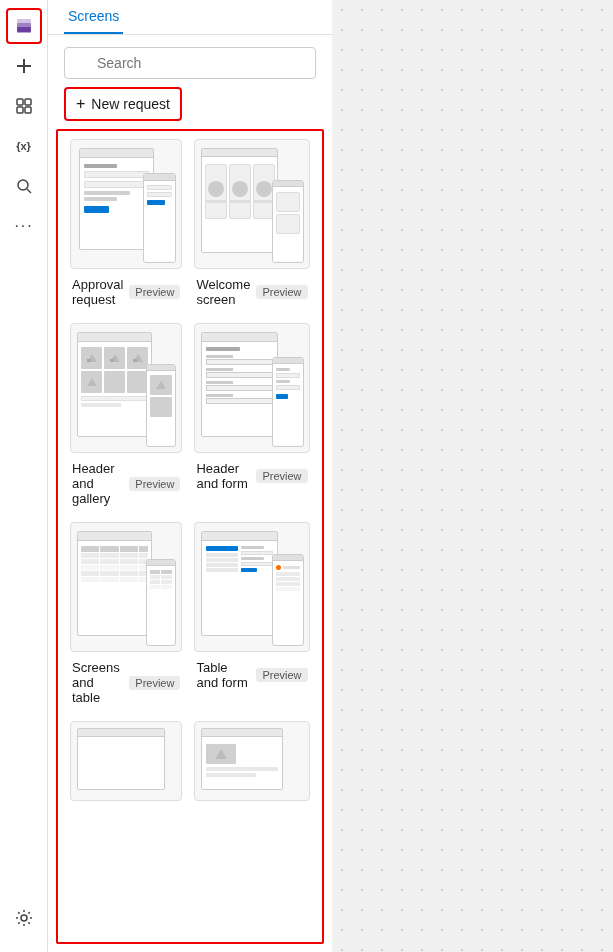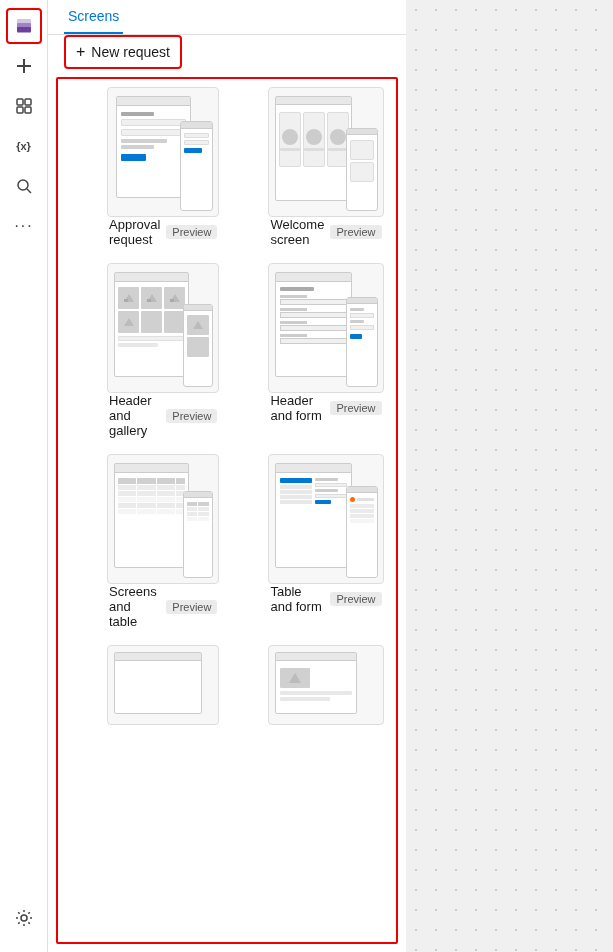--- a/index.html
+++ b/index.html
@@ -171,22 +171,22 @@
     .templates-grid {
       display: grid;
       grid-template-columns: 1fr 1fr;
       gap: 16px 12px;
     }
 
     
     .template-card {
       display: flex;
       flex-direction: column;
+      gap: 8px;
       cursor: pointer;
-      margin-left: 37px;
     }
 
     .template-preview {
       background: #f7f7f7;
       border: 1px solid #ddd;
       border-radius: 4px;
       height: 130px;
       overflow: hidden;
       position: relative;
       display: flex;
@@ -308,20 +308,31 @@
   </div>
 </div>
 
 <div class="main-panel">
 
 
   <div class="tabs">
     <div class="tab active">Screens</div>
   </div>
 
+  <div class="search-container">
+    <div class="search-wrapper">
+      <span class="search-icon-inner">
+        <svg width="14" height="14" viewBox="0 0 14 14">
+            <circle cx="6" cy="6" r="4" fill="none" stroke="#888" stroke-width="1.5"></circle>
+            <line x1="9.5" y1="9.5" x2="13" y2="13" stroke="#888" stroke-width="1.5"></line>
+          </svg>
+      </span>
+      <input class="search-box" type="text" placeholder="Search" style="">
+    </div>
+  </div>
 
   <button class="new-screen-btn">
     <span style="font-size:16px; font-weight:400;">+</span>
     <span>New request</span>
   </button>
 
   <div class="templates-container">
     <div class="templates-grid">
 
       <div class="template-card">

